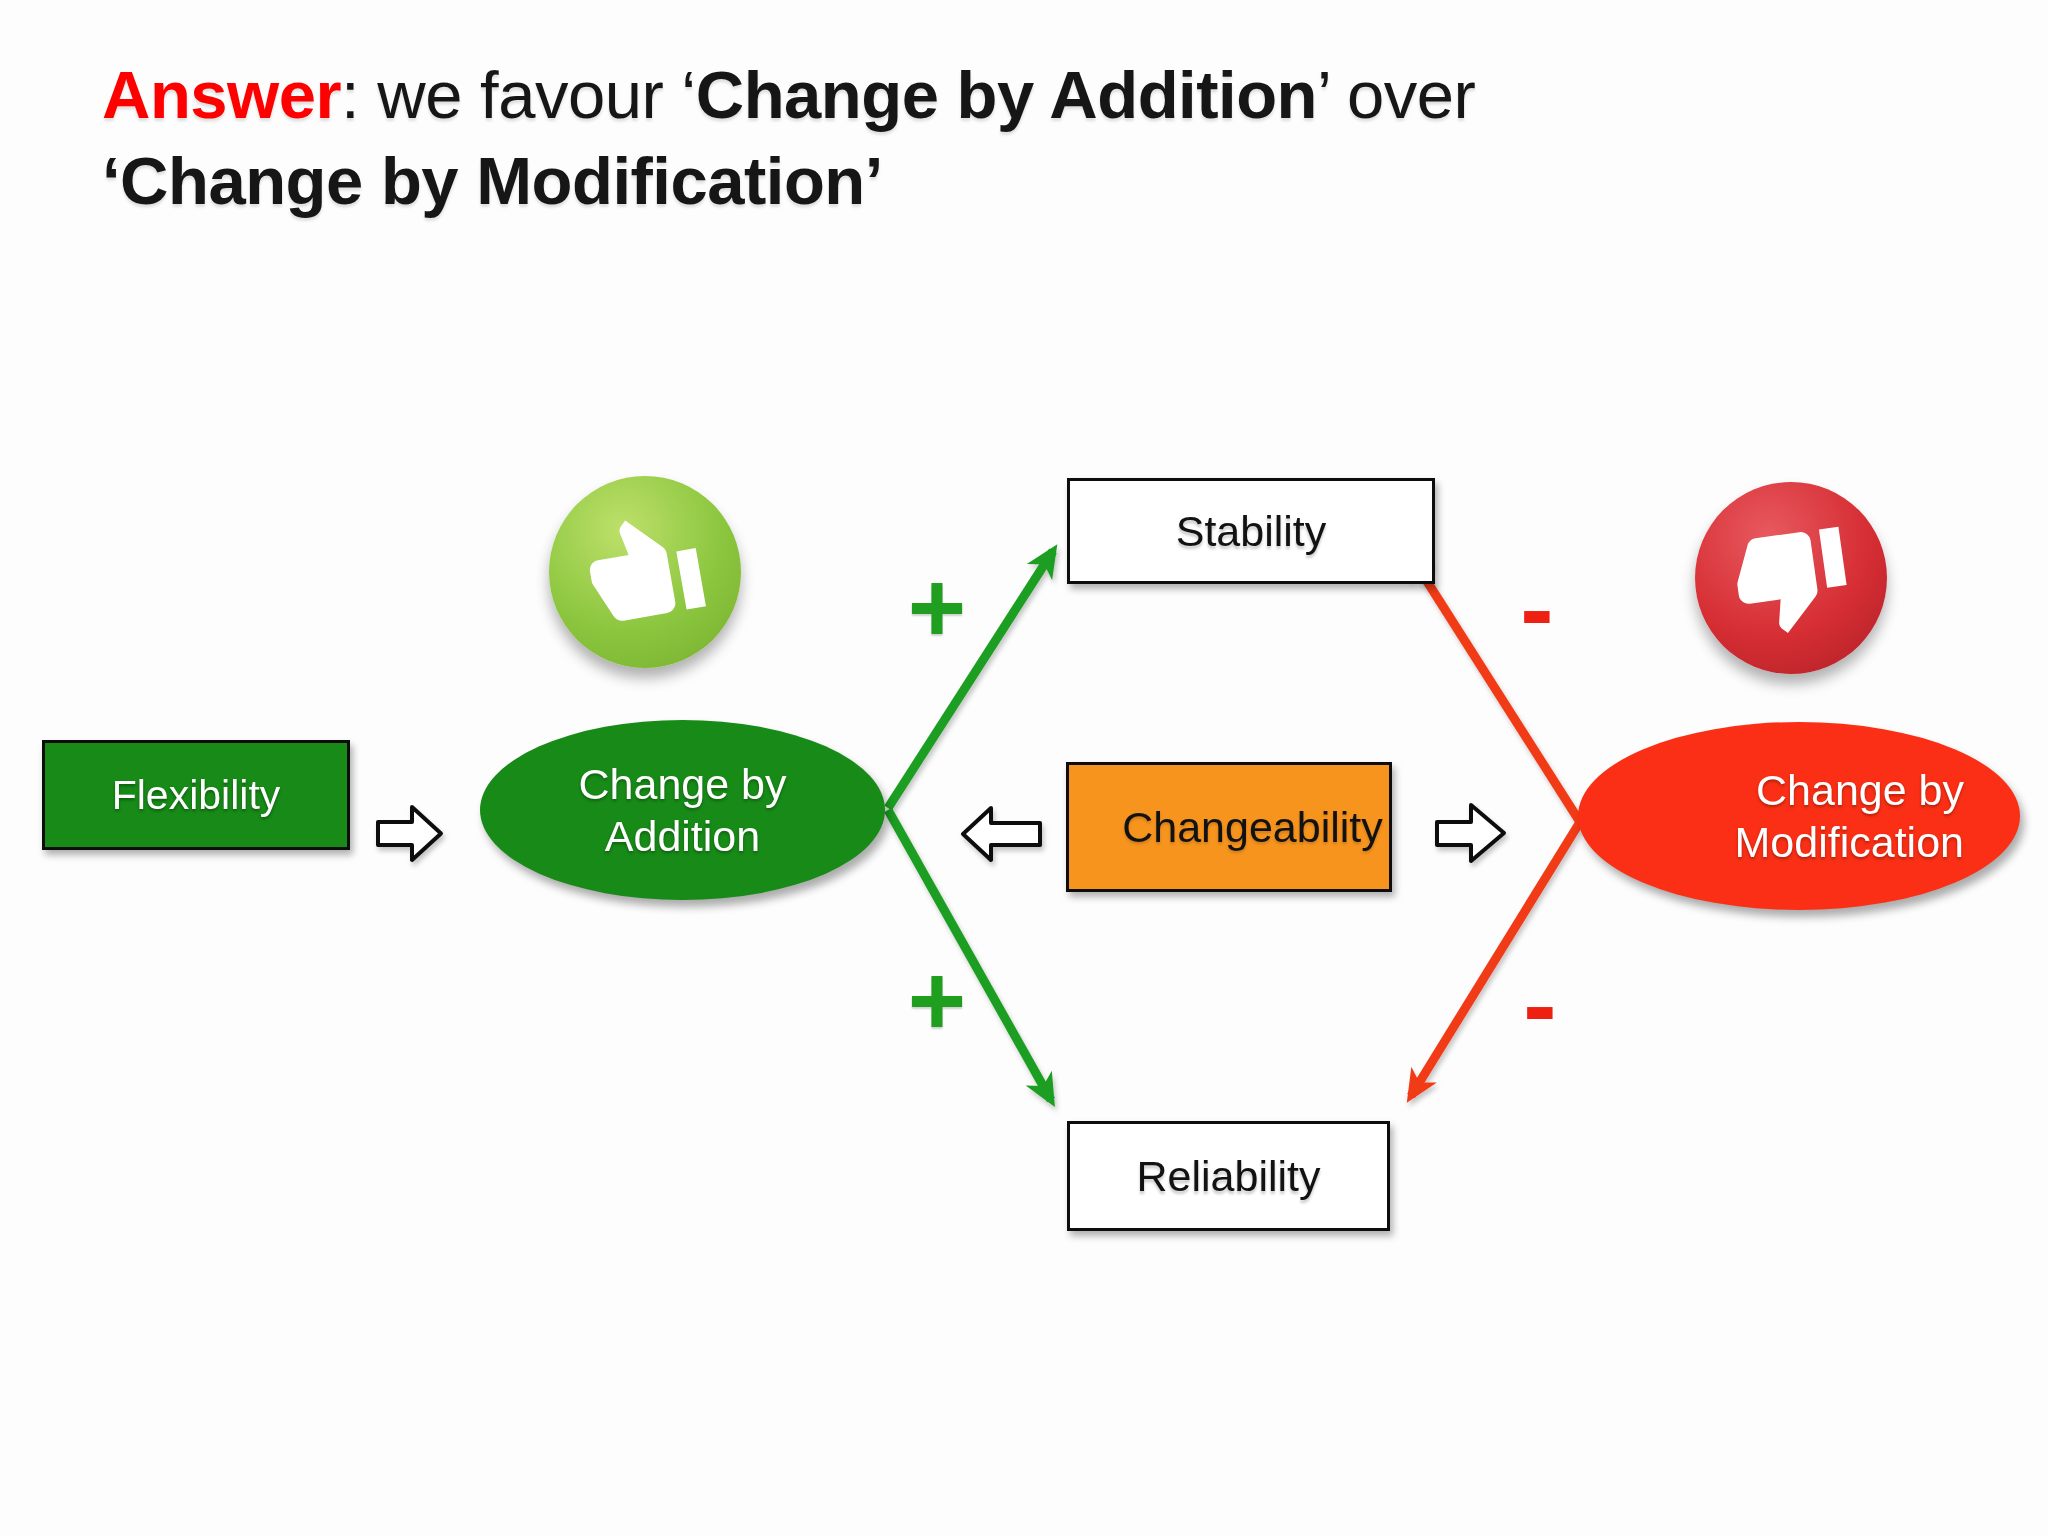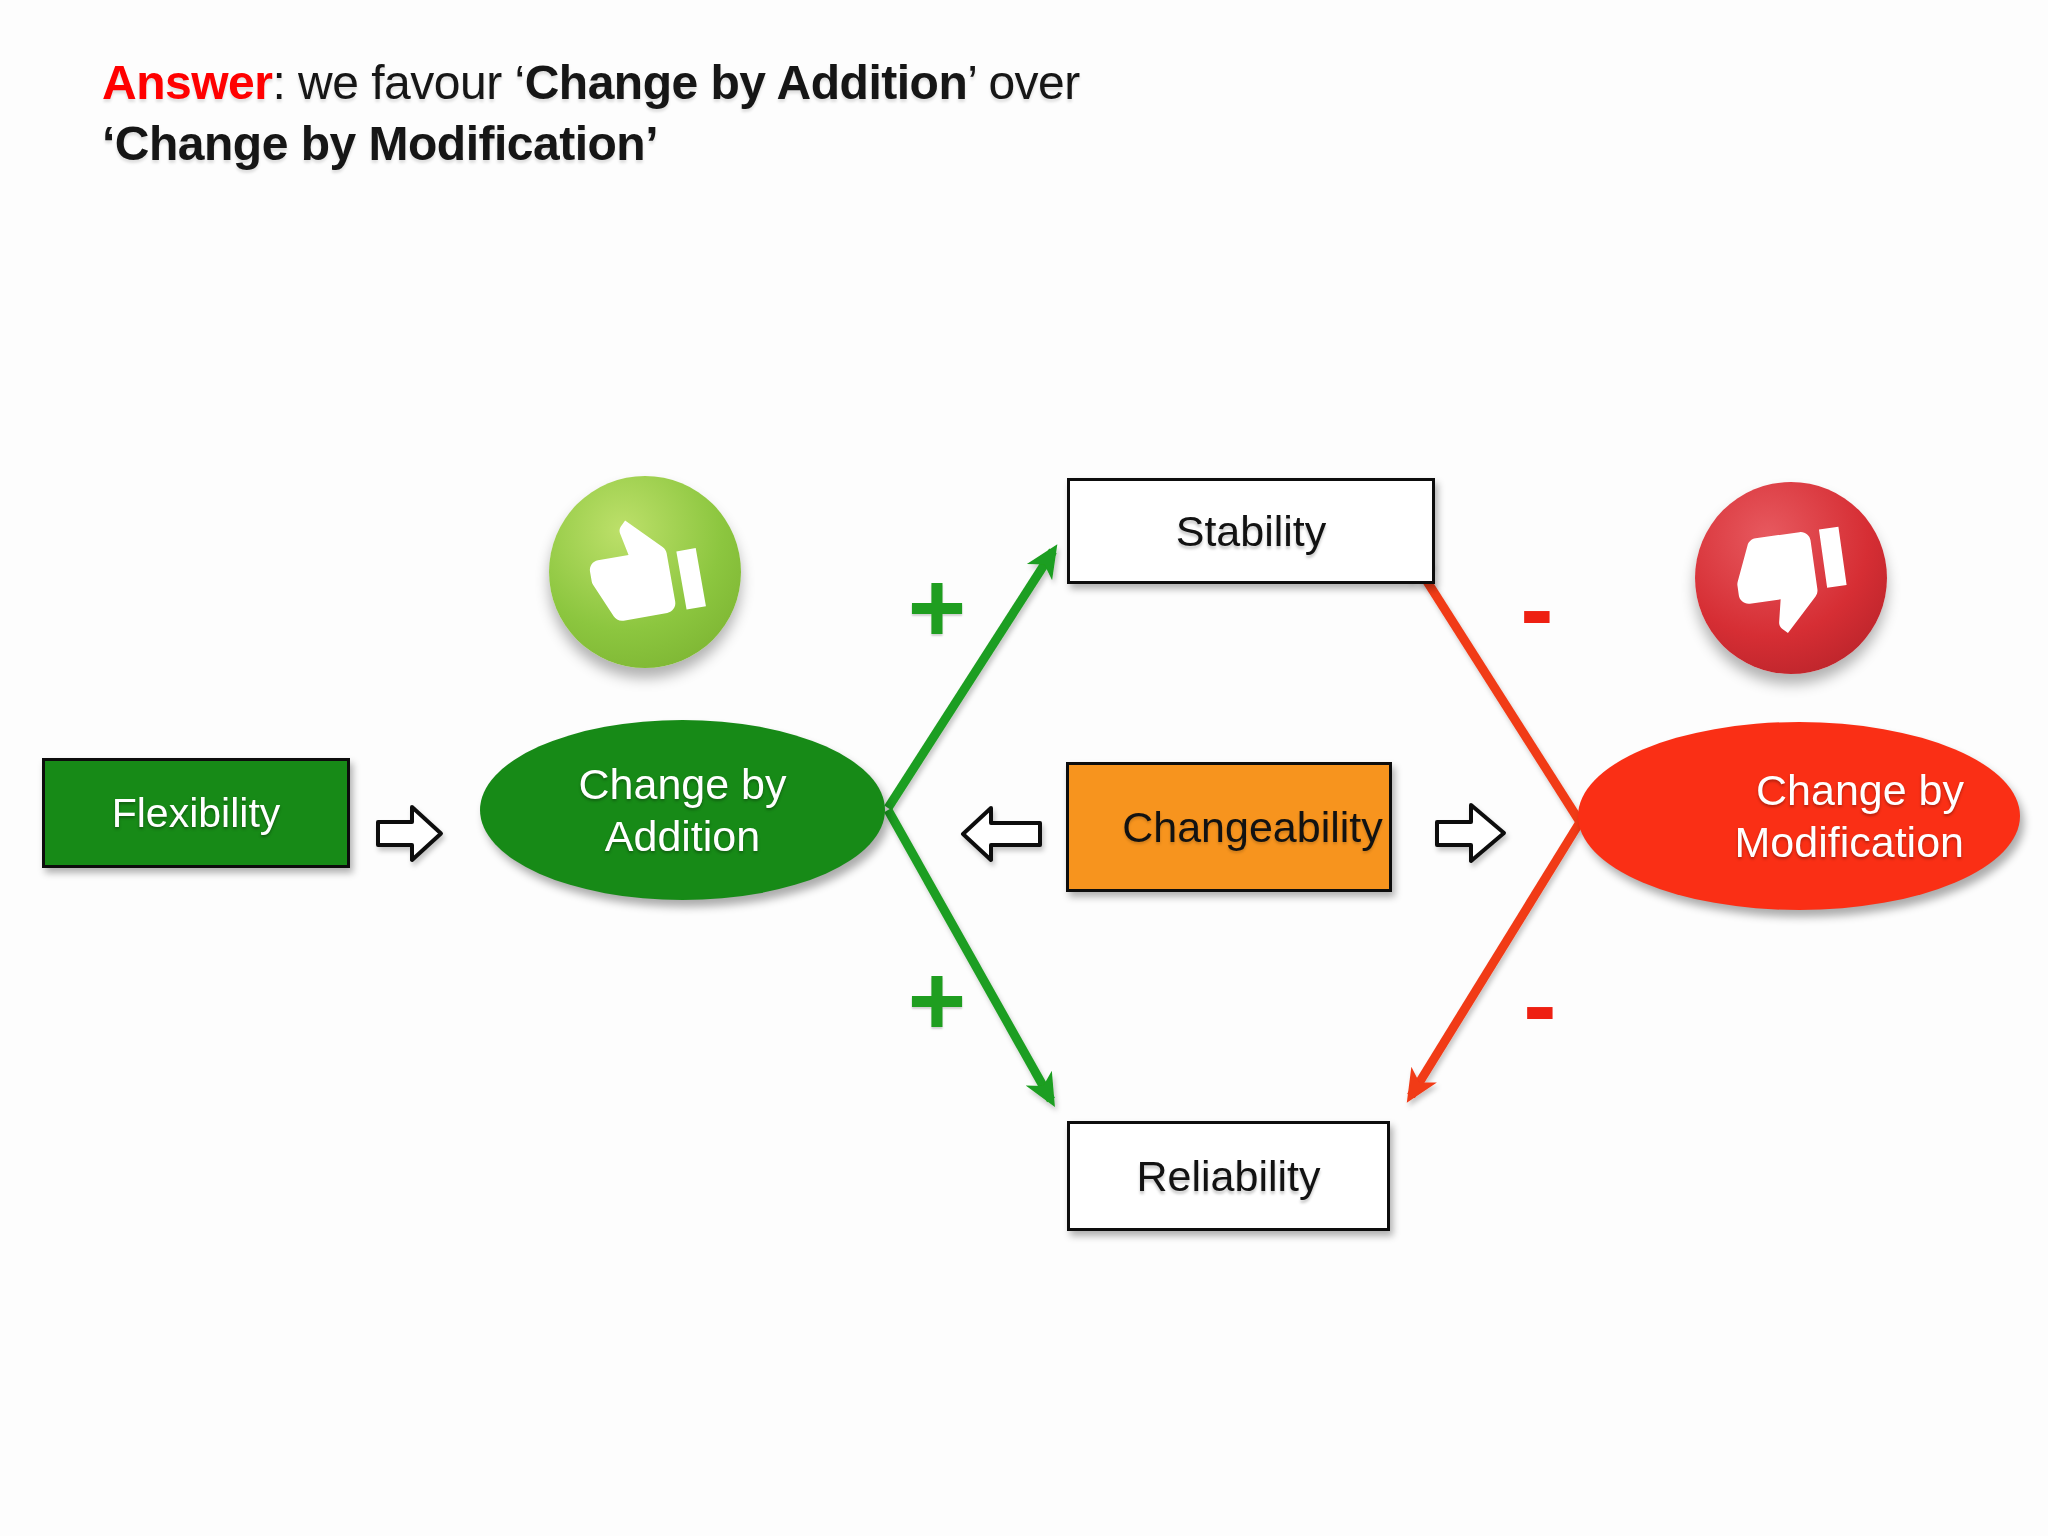--- a/index.html
+++ b/index.html
@@ -6,40 +6,40 @@
   .slide{
     position:relative;
     width:2048px;height:1536px;
     background:#fdfdfd;
     overflow:hidden;
     font-family:"Liberation Sans", sans-serif;
   }
   
   .title{
     position:absolute;left:102px;top:52px;width:1800px;
-    font-size:48px;line-height:1.28;
+    font-size:67px;line-height:1.28;
     color:#161616;font-weight:400;
     letter-spacing:-0.5px;
     text-shadow:0 3px 3px rgba(0,0,0,0.12);
   }
   .title .bold{font-weight:700;}
   .title .answer{font-weight:700;color:#ff0000;}
   
   .overlay{position:absolute;left:0;top:0;z-index:1;}
   
   .node{
     position:absolute;display:flex;align-items:center;justify-content:center;
     text-align:center;z-index:2;box-sizing:border-box;
   }
   .rect{
     border:3px solid #0d0d0d;
     box-shadow:3px 5px 7px rgba(0,0,0,0.30);
   }
   .flexibility{
-    left:42px;top:758px;width:308px;height:110px;
+    left:42px;top:740px;width:308px;height:110px;
     background:#178a17;color:#ffffff;font-size:41px;
     text-shadow:0 2px 3px rgba(0,0,0,0.35);
   }
   .stability{
     left:1067px;top:478px;width:368px;height:106px;
     background:#ffffff;color:#121212;font-size:43px;
     text-shadow:0 3px 3px rgba(0,0,0,0.22);
   }
   .changeability{
     left:1066px;top:762px;width:326px;height:130px;

